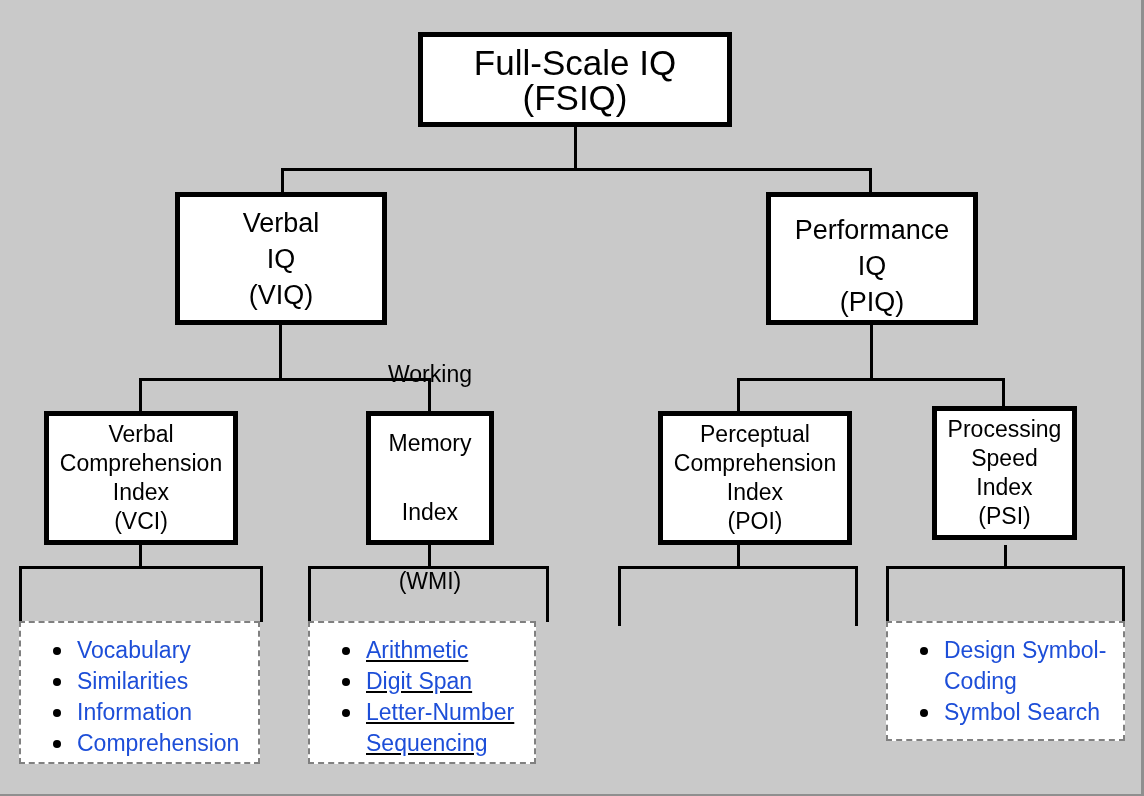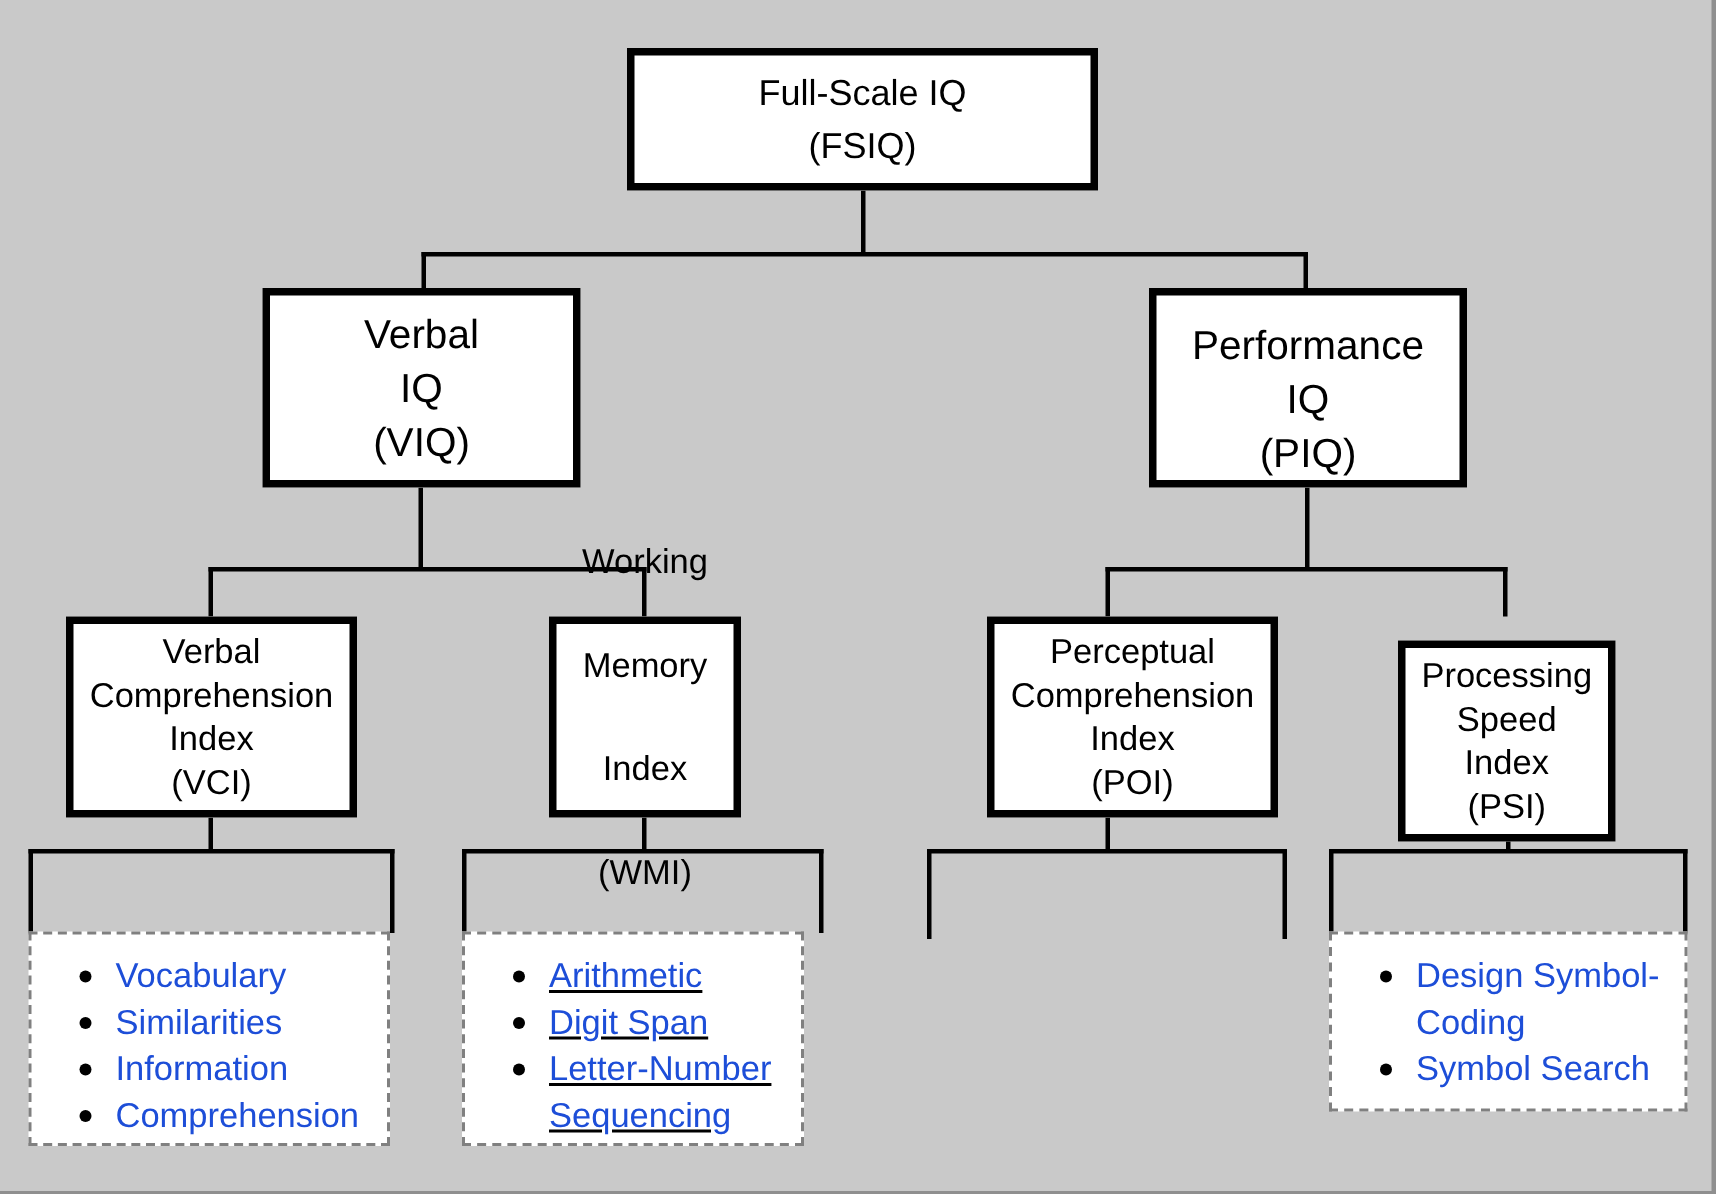--- a/index.html
+++ b/index.html
@@ -33,21 +33,21 @@
     align-items: center;
     justify-content: center;
     text-align: center;
     color: #000000;
     z-index: 4;
   }
   .node .ln {
     display: block;
     white-space: nowrap;
   }
-  .node-l1 { font-size: 24px; line-height: 35px; }
+  .node-l1 { font-size: 35px; line-height: 35px; }
   .node-l2 { font-size: 27px; line-height: 36px; }
   .node-l3 { font-size: 23px; line-height: 29px; }
 
   
   .subtests {
     position: absolute;
     background: #ffffff;
     border: 2px dashed #808080;
     box-sizing: border-box;
     z-index: 5;
@@ -138,21 +138,21 @@
     <span class="ln">(WMI)</span>
   </div>
 
   <div class="node node-l3" style="left:658px; top:411px; width:194px; height:134px;">
     <span class="ln">Perceptual</span>
     <span class="ln">Comprehension</span>
     <span class="ln">Index</span>
     <span class="ln">(POI)</span>
   </div>
 
-  <div class="node node-l3" style="left:932px; top:427px; width:145px; height:134px;">
+  <div class="node node-l3" style="left:932px; top:406px; width:145px; height:134px;">
     <span class="ln">Processing</span>
     <span class="ln">Speed</span>
     <span class="ln">Index</span>
     <span class="ln">(PSI)</span>
   </div>
 
   <div class="vline" style="left:139px; top:545px; width:3px; height:23px;"></div>
   <div class="bracket" style="left:19px; top:566px; width:244px; height:56px;"></div>
 
   <div class="vline" style="left:428px; top:545px; width:3px; height:23px;"></div>

